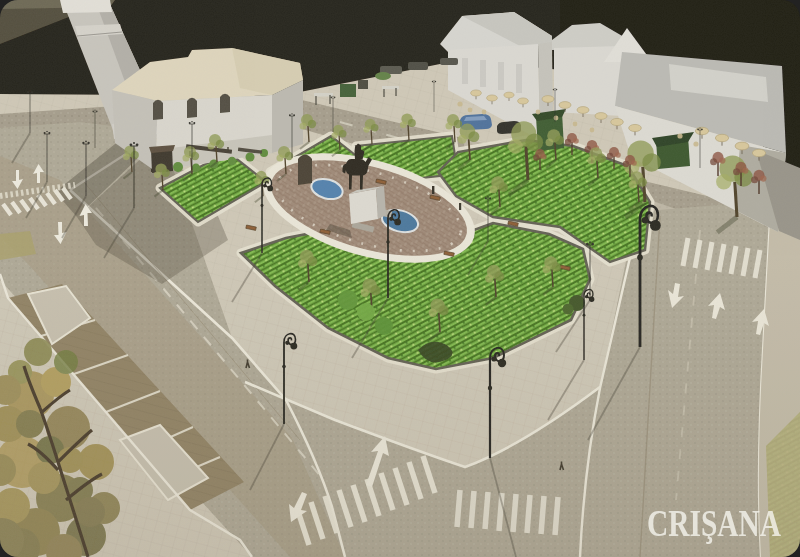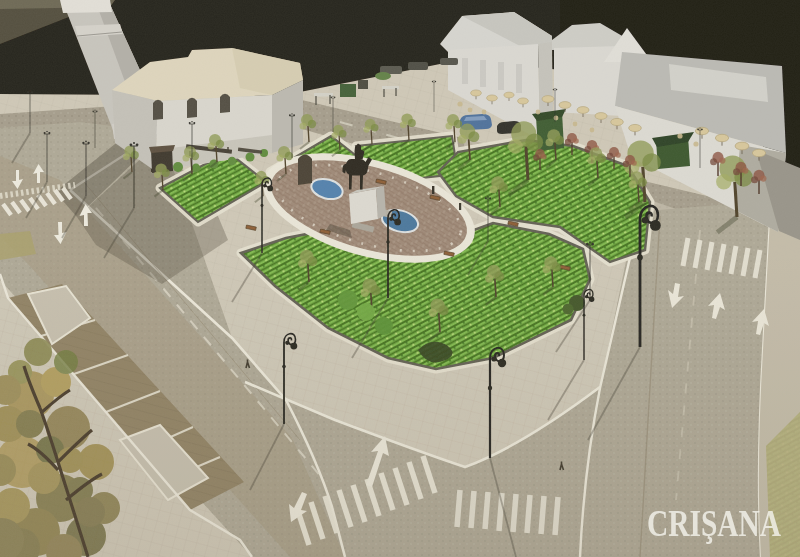--- a/index.html
+++ b/index.html
@@ -1,16 +1,16 @@
 <!DOCTYPE html>
 <html><head>
 <meta charset="utf-8">
 <style>
 html,body{margin:0;padding:0;background:#222;}
-#stage{width:800px;height:557px;overflow:hidden;position:relative;font-family:"Liberation Sans",sans-serif;}
+#stage{width:800px;height:557px;overflow:hidden;position:relative;font-family:"Liberation Sans",sans-serif;border-radius:18px;}
 </style>
 </head>
 <body>
 <div id="stage">
 <svg width="800" height="557" viewBox="0 0 800 557">
 <defs>
 <pattern id="pav" width="11" height="11" patternUnits="userSpaceOnUse" patternTransform="rotate(15)">
  <rect width="11" height="11" fill="#d0cabb"></rect>
  <path d="M0,0H11M0,0V11" stroke="rgba(138,130,112,0.15)" stroke-width="1"></path>
 </pattern>

